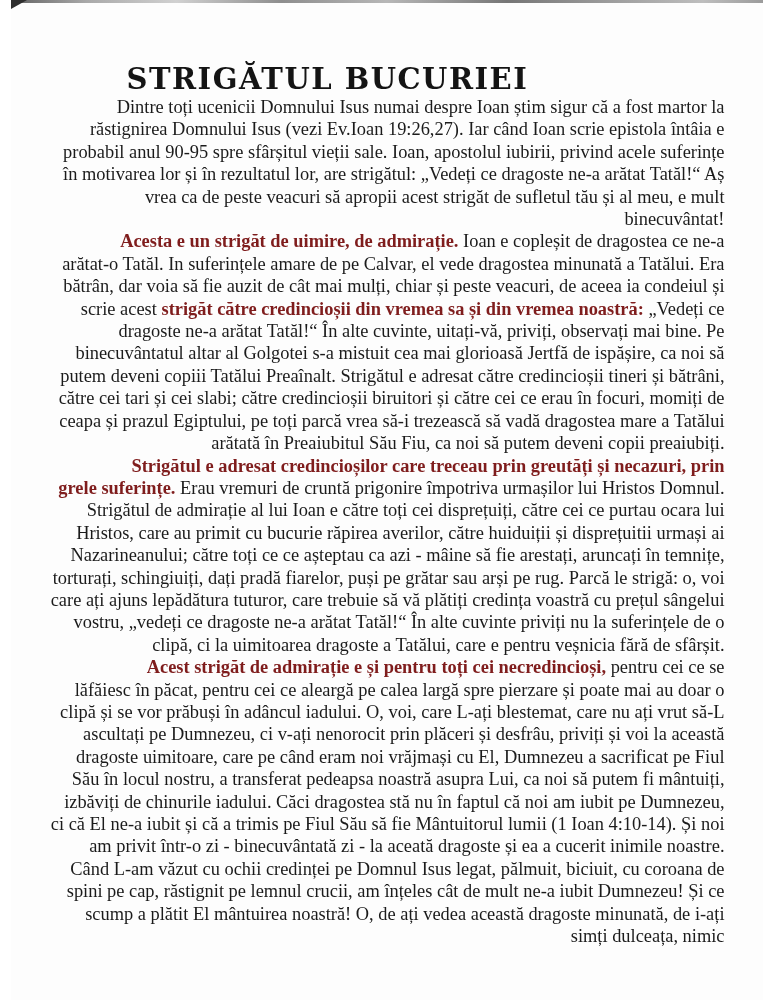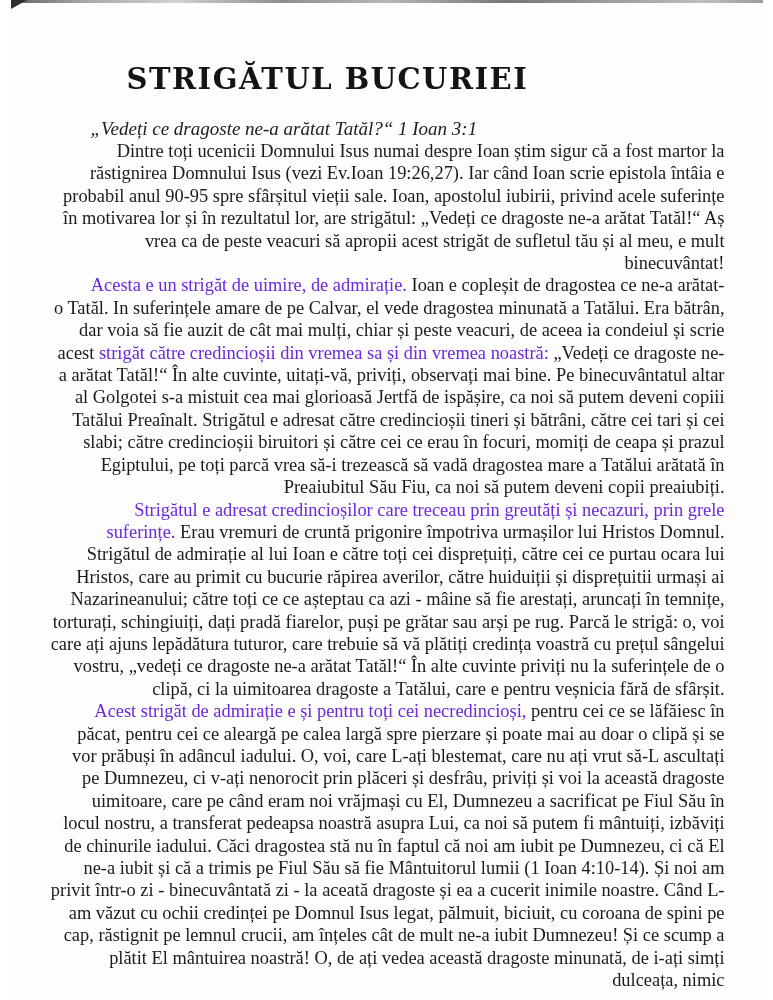--- a/index.html
+++ b/index.html
@@ -60,35 +60,34 @@
     color: #202020;
   }
   .body-para {
     margin: 0;
     text-indent: 40px;
     font-size: 18.4px;
     line-height: 22.4px;
     text-align: right;
     color: #1b1b1b;
   }
-  .b { font-weight: normal; color: #6d28d9; }
+  .b { font-weight: bold; color: #7f1d1d; }
 </style>
 </head>
 <body>
 
 <div class="page">
 
   <div class="scan-strip"></div>
   <div class="scan-corner"></div>
 
   <div class="content">
 
     <h1 class="title">STRIGĂTUL BUCURIEI</h1>
 
-    <p class="epigraph">„Vedeți ce dragoste ne-a arătat Tatăl?“ 1 Ioan 3:1</p>
 
     <p class="body-para"><span>Dintre toți ucenicii Domnului Isus numai despre Ioan știm sigur că a fost martor la răstignirea Domnului Isus (vezi Ev.Ioan 19:26,27). Iar când Ioan scrie epistola întâia e probabil anul 90-95 spre sfârșitul vieții sale. Ioan, apostolul iubirii, privind acele suferințe în motivarea lor și în rezultatul lor, are strigătul: „Vedeți ce dragoste ne-a arătat Tatăl!“ Aș vrea ca de peste veacuri să apropii acest strigăt de sufletul tău și al meu, e mult binecuvântat!</span></p>
 
     <p class="body-para"><span class="b">Acesta e un strigăt de uimire, de admirație.</span><span> Ioan e copleșit de dragostea ce ne-a arătat-o Tatăl. In suferințele amare de pe Calvar, el vede dragostea minunată a Tatălui. Era bătrân, dar voia să fie auzit de cât mai mulți, chiar și peste veacuri, de aceea ia condeiul și scrie acest </span><span class="b">strigăt către credincioșii din vremea sa și din vremea noastră:</span><span> „Vedeți ce dragoste ne-a arătat Tatăl!“ În alte cuvinte, uitați-vă, priviți, observați mai bine. Pe binecuvântatul altar al Golgotei s-a mistuit cea mai glorioasă Jertfă de ispășire, ca noi să putem deveni copiii Tatălui Preaînalt. Strigătul e adresat către credincioșii tineri și bătrâni, către cei tari și cei slabi; către credincioșii biruitori și către cei ce erau în focuri, momiți de ceapa și prazul Egiptului, pe toți parcă vrea să-i trezească să vadă dragostea mare a Tatălui arătată în Preaiubitul Său Fiu, ca noi să putem deveni copii preaiubiți.</span></p>
 
     <p class="body-para"><span class="b">Strigătul e adresat credincioșilor care treceau prin greutăți și necazuri, prin grele suferințe.</span><span> Erau vremuri de cruntă prigonire împotriva urmașilor lui Hristos Domnul. Strigătul de admirație al lui Ioan e către toți cei disprețuiți, către cei ce purtau ocara lui Hristos, care au primit cu bucurie răpirea averilor, către huiduiții și disprețuitii urmași ai Nazarineanului; către toți ce ce așteptau ca azi - mâine să fie arestați, aruncați în temnițe, torturați, schingiuiți, dați pradă fiarelor, puși pe grătar sau arși pe rug. Parcă le strigă: o, voi care ați ajuns lepădătura tuturor, care trebuie să vă plătiți credința voastră cu prețul sângelui vostru, „vedeți ce dragoste ne-a arătat Tatăl!“ În alte cuvinte priviți nu la suferințele de o clipă, ci la uimitoarea dragoste a Tatălui, care e pentru veșnicia fără de sfârșit.</span></p>
 
     <p class="body-para"><span class="b">Acest strigăt de admirație e și pentru toți cei necredincioși,</span><span> pentru cei ce se lăfăiesc în păcat, pentru cei ce aleargă pe calea largă spre pierzare și poate mai au doar o clipă și se vor prăbuși în adâncul iadului. O, voi, care L-ați blestemat, care nu ați vrut să-L ascultați pe Dumnezeu, ci v-ați nenorocit prin plăceri și desfrâu, priviți și voi la această dragoste uimitoare, care pe când eram noi vrăjmași cu El, Dumnezeu a sacrificat pe Fiul Său în locul nostru, a transferat pedeapsa noastră asupra Lui, ca noi să putem fi mântuiți, izbăviți de chinurile iadului. Căci dragostea stă nu în faptul că noi am iubit pe Dumnezeu, ci că El ne-a iubit și că a trimis pe Fiul Său să fie Mântuitorul lumii (1 Ioan 4:10-14). Și noi am privit într-o zi - binecuvântată zi - la aceată dragoste și ea a cucerit inimile noastre. Când L-am văzut cu ochii credinței pe Domnul Isus legat, pălmuit, biciuit, cu coroana de spini pe cap, răstignit pe lemnul crucii, am înțeles cât de mult ne-a iubit Dumnezeu! Și ce scump a plătit El mântuirea noastră! O, de ați vedea această dragoste minunată, de i-ați simți dulceața, nimic</span></p>
 
   </div>

